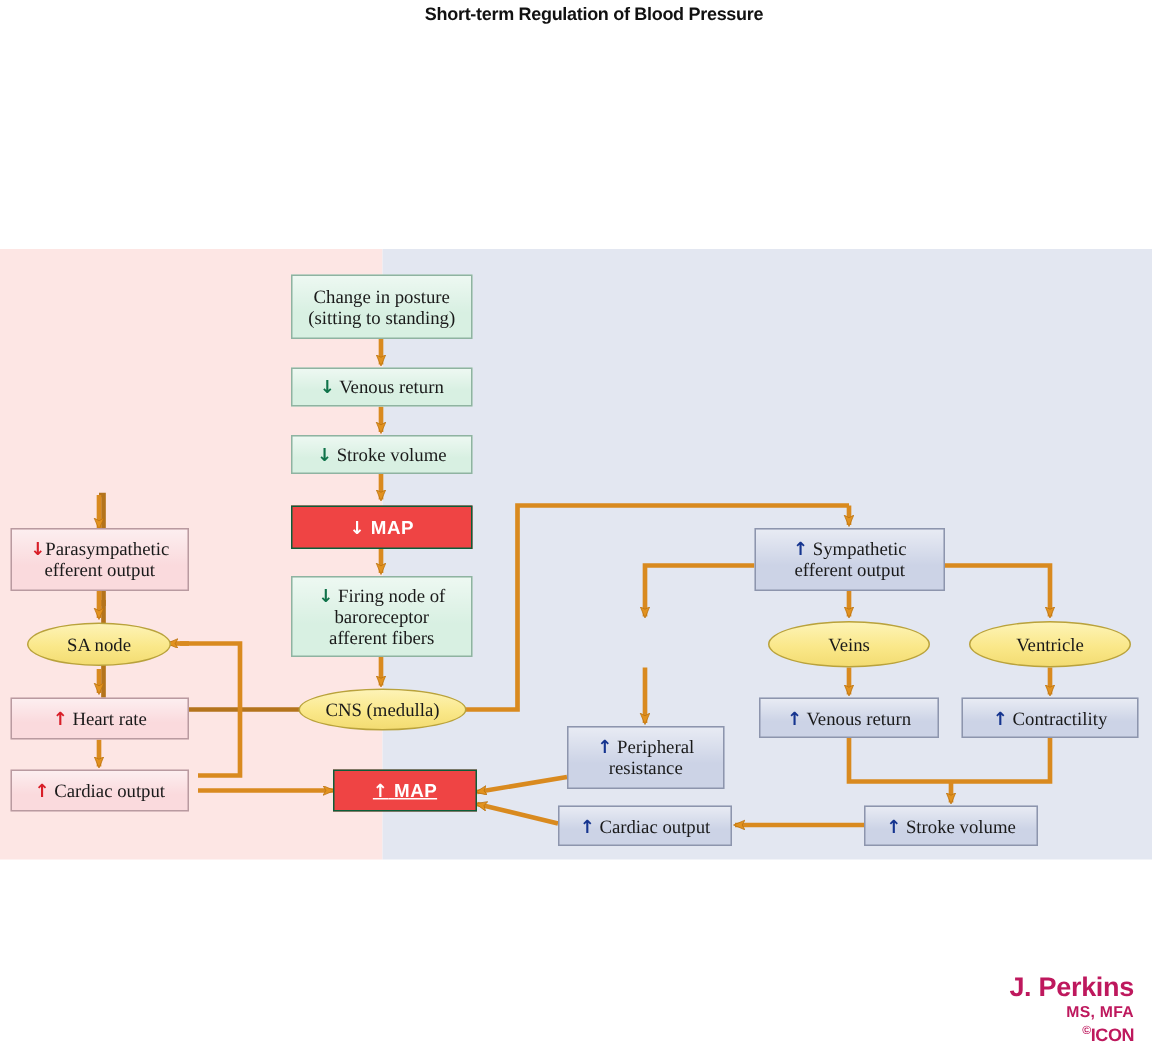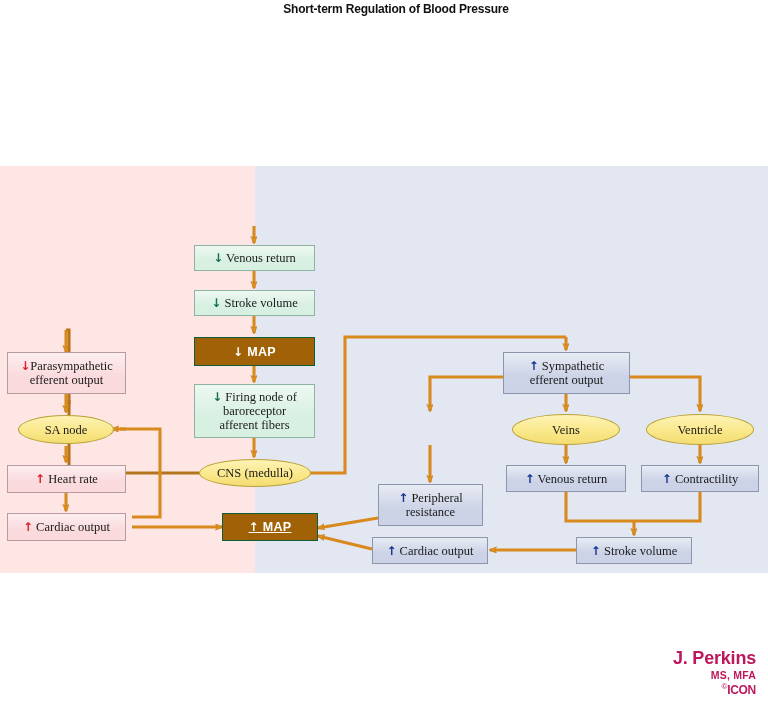--- a/index.html
+++ b/index.html
@@ -30,21 +30,21 @@
     display:flex;align-items:center;justify-content:center;
     text-align:center;line-height:1.12;
     font-family:"Liberation Serif", serif;
     font-size:12.5px;color:#1a1a1a;
     border:1px solid #9a9aa5;
   }
   .node .lbl{display:block;padding:0 3px;}
 
   
   .n-green{background:#d8f0e2;border-color:#8fb3a1;}
-  .n-greenfill{background:#a16207;border:1px solid #0c5e39;color:#ffffff;font-weight:bold;
+  .n-greenfill{background:#ef4444;border:1px solid #0c5e39;color:#ffffff;font-weight:bold;
                 font-family:"Liberation Sans", sans-serif;font-size:12.5px;letter-spacing:.3px;}
   .n-pink{background:#fadadd;border-color:#b99aa0;}
   .n-blue{background:#ccd3e6;border-color:#8d95ad;}
   .n-ellipse{
     background:#fbe98e;border:1px solid #b9a23c;border-radius:50%;
     background-image:linear-gradient(180deg,#fdf3b6 0%,#fae88a 55%,#f3dc72 100%);
   }
   .n-blue, .n-pink, .n-green{
     background-image:linear-gradient(180deg,rgba(255,255,255,.55) 0%,rgba(255,255,255,0) 60%);
   }
@@ -119,20 +119,26 @@
       <path d="M634,521 L634,535" marker-end="url(#ah)"></path>
 
       <path d="M580,550 L490,550" marker-end="url(#ah)"></path>
 
       <path d="M378,518 L318,528" marker-end="url(#ah)"></path>
 
       <path d="M372,549 L318,536" marker-end="url(#ah)"></path>
     </g>
   </svg>
 
+  <div class="node n-green" style="left:194px;top:183px;width:121px;height:43px;">
+    <span class="lbl">
+      <span>Change in posture</span><br>
+      <span>(sitting to standing)</span>
+    </span>
+  </div>
 
   <div class="node n-green" style="left:194px;top:245px;width:121px;height:26px;">
     <span class="lbl">
       <span class="ar ar-dn-green">↓</span>
       <span>Venous return</span>
     </span>
   </div>
 
   <div class="node n-green" style="left:194px;top:290px;width:121px;height:26px;">
     <span class="lbl">

